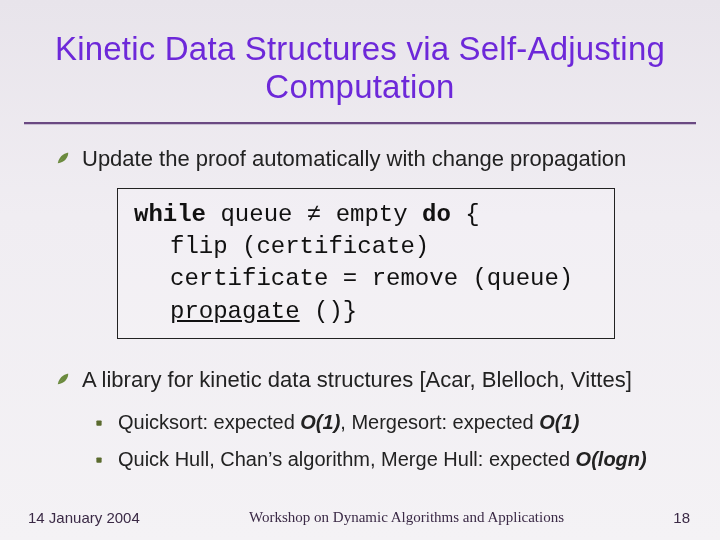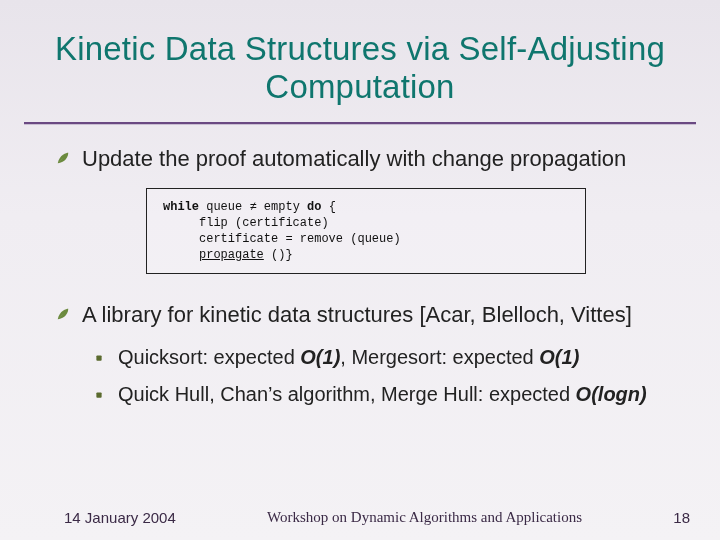--- a/index.html
+++ b/index.html
@@ -7,21 +7,21 @@
   body {
     font-family: "Tahoma", "Verdana", sans-serif;
     background: linear-gradient(180deg, #e8e4eb 0%, #f0edf2 40%, #f4f2f5 100%);
     position: relative;
   }
   .slide { width: 720px; height: 540px; position: relative; padding: 0; }
   .title-wrap { text-align: center; padding: 30px 30px 8px 30px; }
   .title {
     font-size: 33px;
     font-weight: 400;
-    color: #0f766e;
+    color: #6d28d9;
     line-height: 1.15;
     letter-spacing: 0.2px;
   }
   .underline {
     height: 2px;
     background: #6a4982;
     margin: 8px 24px 0 24px;
     box-shadow: 0 1px 0 #c9bed2;
   }
   .content { padding: 20px 44px 0 56px; color: #222; }
@@ -32,39 +32,39 @@
     width: 14px; height: 14px;
     margin: 7px 12px 0 0;
   }
   .bullet.leaf { fill: #6b8a3e; }
   .bullet.bud { fill: #5a6a2e; }
   .body-text { font-size: 22px; line-height: 1.35; }
   .body-text.sm { font-size: 20px; text-align: center; }
   .body-text .bi { font-style: italic; font-weight: bold; }
   .codebox {
     margin: 12px auto 26px auto;
-    width: 440px;
+    width: 498px;
     border: 1.5px solid #222;
     background: rgba(255,255,255,0.15);
     padding: 10px 16px;
     font-family: "Courier New", monospace;
-    font-size: 12px;
+    font-size: 24px;
     line-height: 1.35;
     color: #111;
   }
   .codebox .indent { padding-left: 36px; display: block; }
   .codebox .kw { font-weight: bold; }
   .codebox .ul { text-decoration: underline; margin-top: 32px; }
   .footer {
     position: absolute;
     left: 0; right: 0; bottom: 14px;
     display: flex;
     justify-content: flex-start;
     align-items: flex-end;
-    padding: 0 30px 0 64px;
+    padding: 0 30px 0 28px;
     font-size: 15px;
     color: #3b2a46;
   }
   .footer .mid { flex: 1; text-align: center; font-family: Liberation Serif, serif; }
 </style>
 </head>
 <body>
 
 <div class="slide">
 

